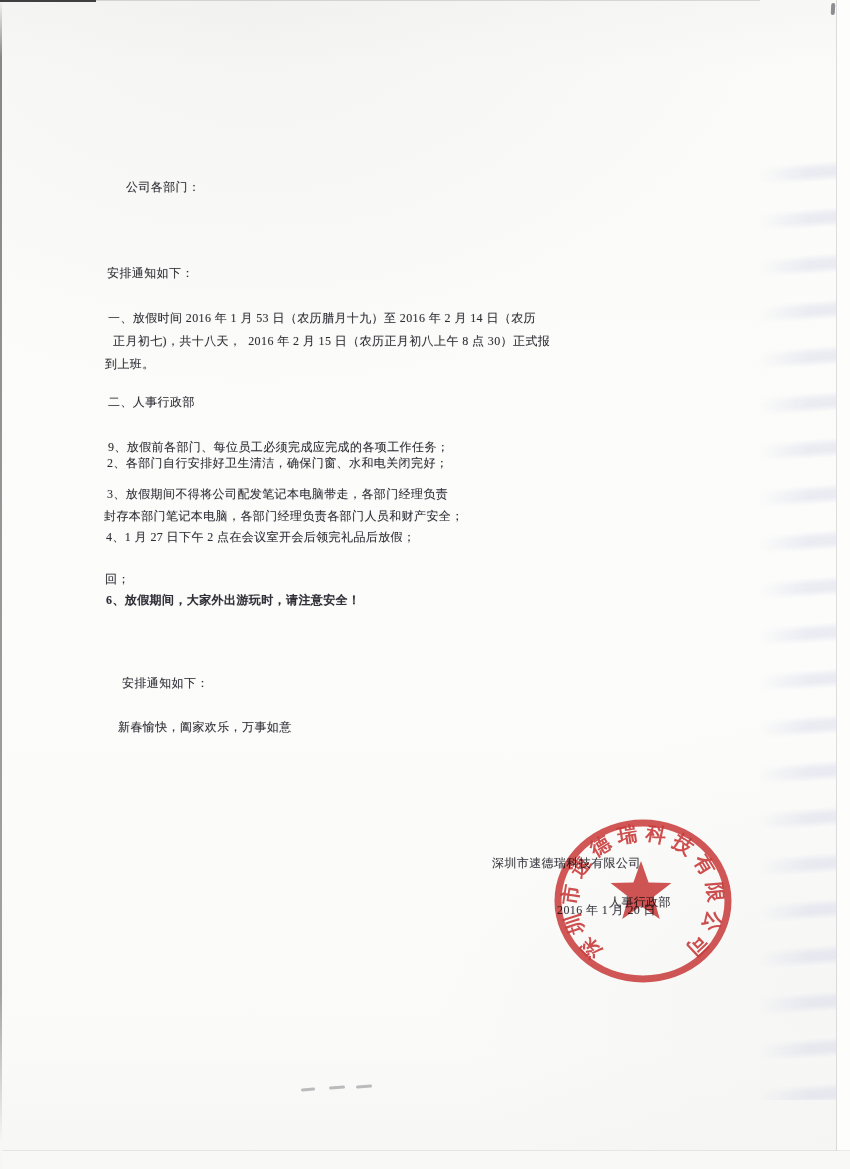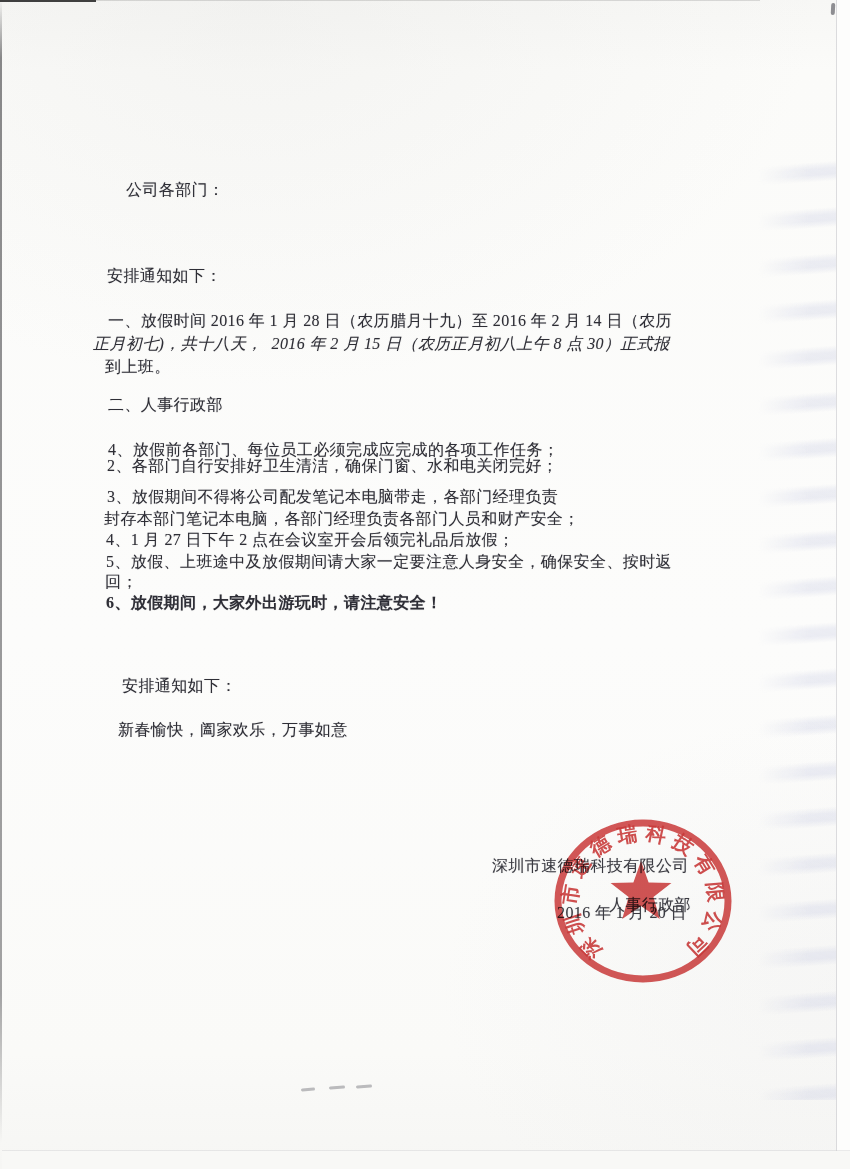--- a/index.html
+++ b/index.html
@@ -10,21 +10,21 @@
   }
   .paper{
     position:absolute;inset:0;
     background:
       radial-gradient(120% 60% at 30% 0%, rgba(228,228,226,0.30), rgba(228,228,226,0) 55%),
       radial-gradient(80% 40% at 100% 85%, rgba(232,232,234,0.25), rgba(232,232,234,0) 60%),
       linear-gradient(180deg,#f7f7f5 0%,#fbfbf9 6%,#fcfcfb 55%,#fafaf8 90%,#f6f6f4 100%);
   }
   .line{
     position:absolute;
-    font-size:16px;line-height:1.25;
+    font-size:12px;line-height:1.25;
     color:#2e2e36;letter-spacing:.4px;white-space:pre;
     text-shadow:0 0 1px rgba(46,46,54,.28);
   }
   .title{
     position:absolute;top:101px;left:0;width:100%;
     text-align:center;font-size:26px;font-weight:bold;color:#26262c;
     letter-spacing:1.5px;white-space:pre;
     text-shadow:0 0 1px rgba(38,38,44,.3);
   }
   .sig{color:#3a3a41;}
@@ -67,32 +67,31 @@
 </head>
 <body>
 
 <div class="paper">
 
 
   <div class="line" style="left:126px;top:180px;">公司各部门：</div>
 
   <div class="line" style="left:107px;top:266px;">安排通知如下：</div>
 
-  <div class="line" style="left:108px;top:311px;">一、放假时间 2016 年 1 月 28 日（农历腊月十九）至 2016 年 2 月 14 日（农历</div>
-  <div class="line" style="left:93px;top:334px;font-style:italic;">正月初七)，共十八天，  2016 年 2 月 15 日（农历正月初八上午 8 点 30）正式报</div>
+  <div class="line" style="left:108px;top:311px;">一、放假时间 2016 年 1 月 53 日（农历腊月十九）至 2016 年 2 月 14 日（农历</div>
+  <div class="line" style="left:113px;top:334px;">正月初七)，共十八天，  2016 年 2 月 15 日（农历正月初八上午 8 点 30）正式报</div>
   <div class="line" style="left:105px;top:357px;">到上班。</div>
 
   <div class="line" style="left:108px;top:395px;">二、人事行政部</div>
 
-  <div class="line" style="left:108px;top:440px;">4、放假前各部门、每位员工必须完成应完成的各项工作任务；</div>
+  <div class="line" style="left:108px;top:440px;">9、放假前各部门、每位员工必须完成应完成的各项工作任务；</div>
   <div class="line" style="left:107px;top:456px;">2、各部门自行安排好卫生清洁，确保门窗、水和电关闭完好；</div>
   <div class="line" style="left:107px;top:487px;">3、放假期间不得将公司配发笔记本电脑带走，各部门经理负责</div>
   <div class="line" style="left:104px;top:509px;">封存本部门笔记本电脑，各部门经理负责各部门人员和财产安全；</div>
   <div class="line" style="left:106px;top:530px;">4、1 月 27 日下午 2 点在会议室开会后领完礼品后放假；</div>
-  <div class="line" style="left:106px;top:552px;">5、放假、上班途中及放假期间请大家一定要注意人身安全，确保安全、按时返</div>
   <div class="line" style="left:105px;top:572px;">回；</div>
   <div class="line" style="left:106px;top:593px;font-weight:bold;">6、放假期间，大家外出游玩时，请注意安全！</div>
 
   <div class="line" style="left:122px;top:676px;">安排通知如下：</div>
   <div class="line" style="left:118px;top:720px;">新春愉快，阖家欢乐，万事如意</div>
 
   <div class="line sig" style="left:492px;top:856px;">深圳市速德瑞科技有限公司</div>
   <div class="line sig" style="left:609px;top:896px;font-family:Liberation Mono, monospace;">人事行政部</div>
   <div class="line sig" style="left:557px;top:903px;">2016 年 1 月 20 日</div>
 

